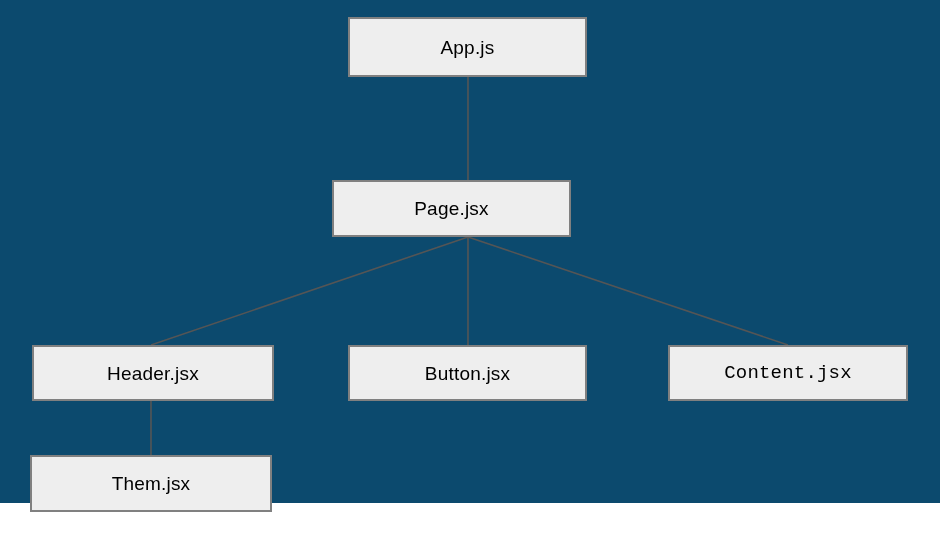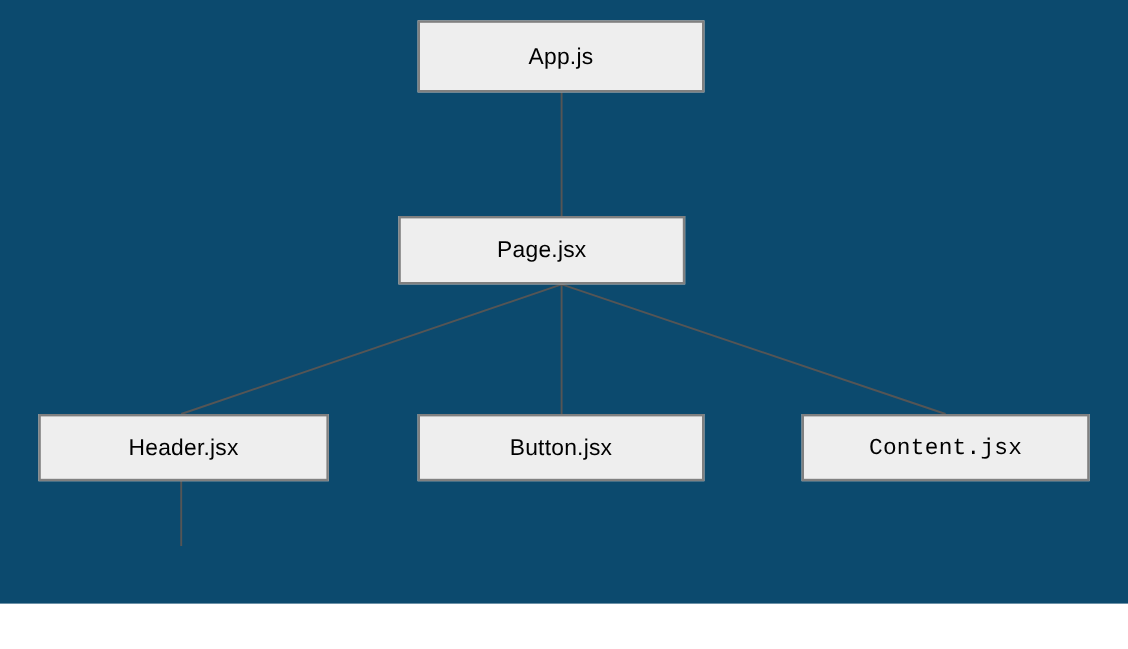--- a/index.html
+++ b/index.html
@@ -72,14 +72,17 @@
   </div>
 
   <div class="node" style="left:348px; top:345px; width:239px; height:56px;">
     <span class="node-label">Button.jsx</span>
   </div>
 
   <div class="node" style="left:668px; top:345px; width:240px; height:56px;font-family:Liberation Mono, monospace;">
     <span class="node-label">Content.jsx</span>
   </div>
 
+  <div class="node" style="left:30px; top:455px; width:242px; height:57px;">
+    <span class="node-label">Them.jsx</span>
+  </div>
 
 </div>
 
 </body></html>

